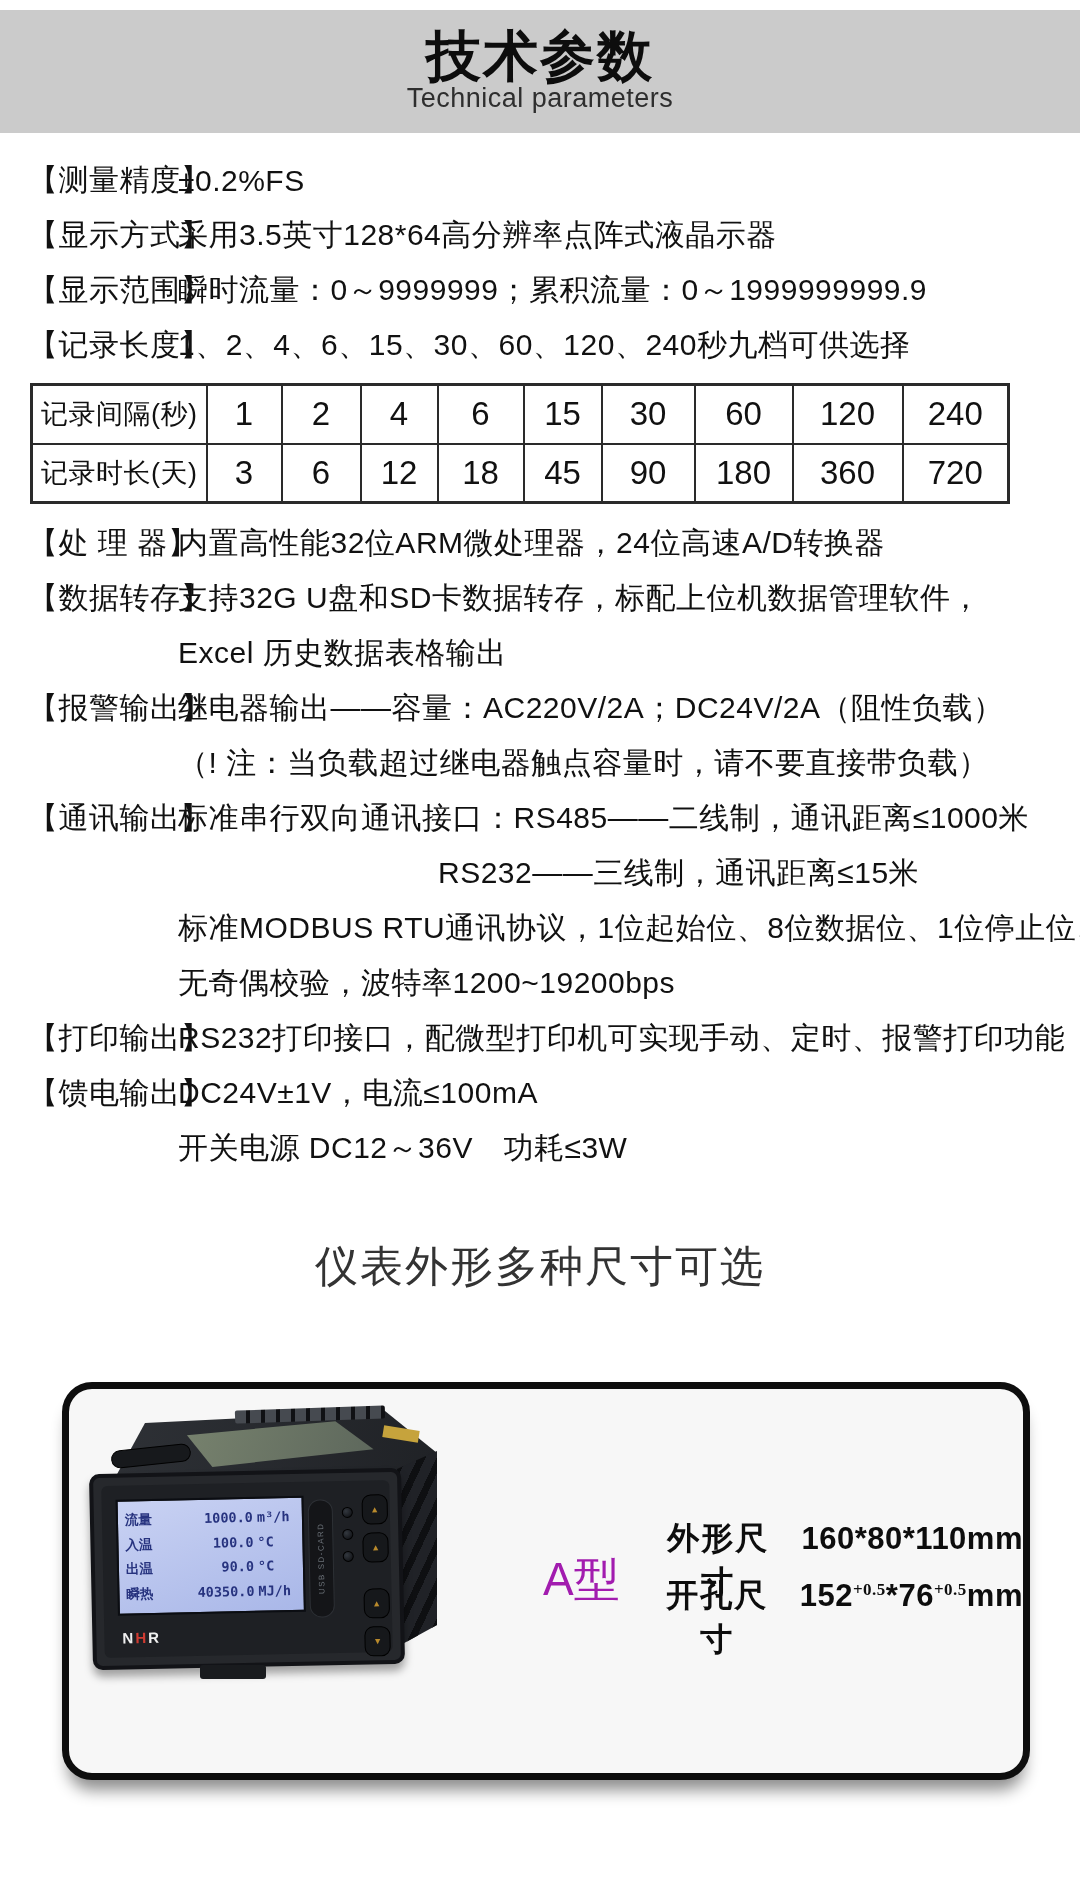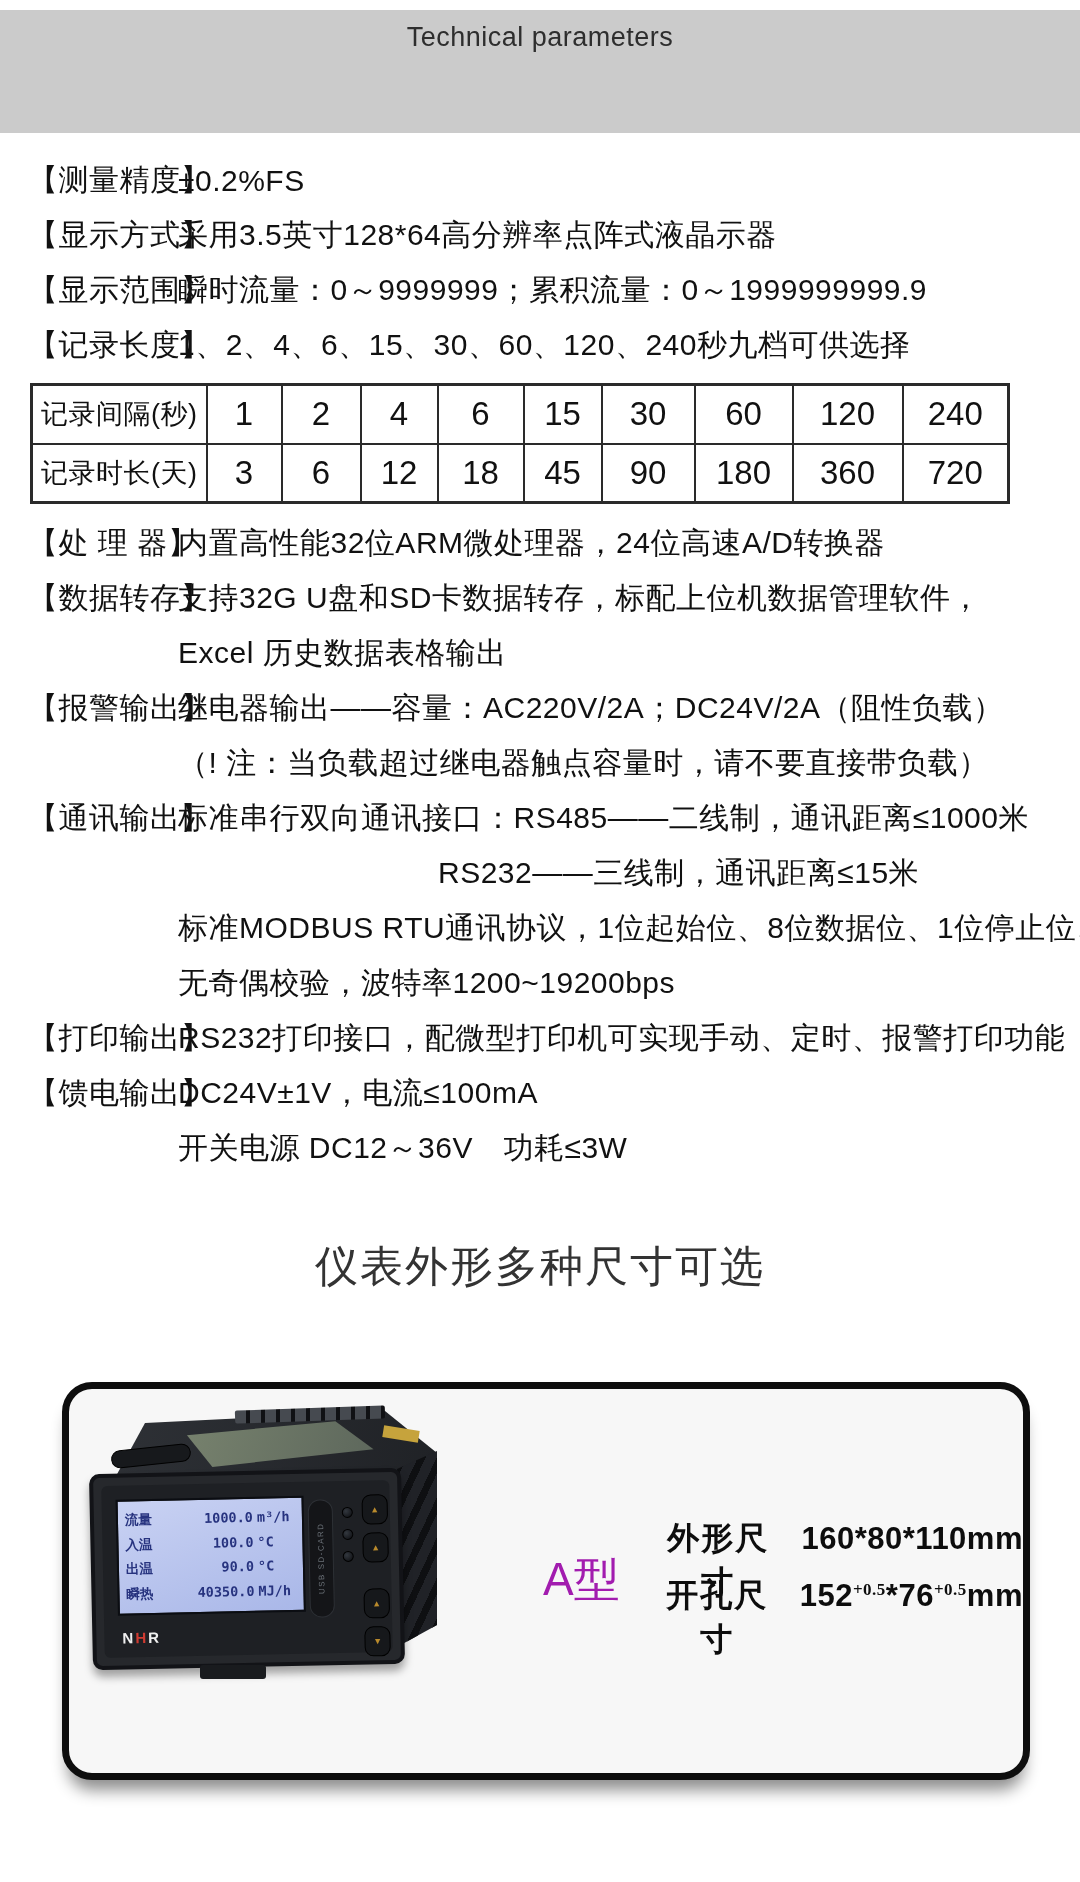--- a/index.html
+++ b/index.html
@@ -72,20 +72,21 @@
   .btncol { position:absolute; left:260px; top:14px; display:flex; flex-direction:column; }
   .btncol .btn { width:26px; height:30px; background:#16181b; border:1px solid #000; border-radius:9px;
              display:flex; align-items:center; justify-content:center; color:#b98a2c; font-size:9px; }
   .btncol .btn:nth-child(2){ margin-top:8px; } .btncol .btn:nth-child(3){ margin-top:26px; } .btncol .btn:nth-child(4){ margin-top:8px; }
   .bottom-tab { position:absolute; left:115px; top:258px; width:66px; height:14px; background:#191b1e; border-radius:3px; }
 </style>
 </head>
 <body>
 
 <header class="title-band">
+  <h1>技术参数</h1>
   <div class="subtitle">Technical parameters</div>
 </header>
 
 <section class="specs">
   <div class="spec-row">
     <span class="lbl">【测量精度】</span>
     <span class="txt">±0.2%FS</span>
   </div>
   <div class="spec-row">
     <span class="lbl">【显示方式】</span>

